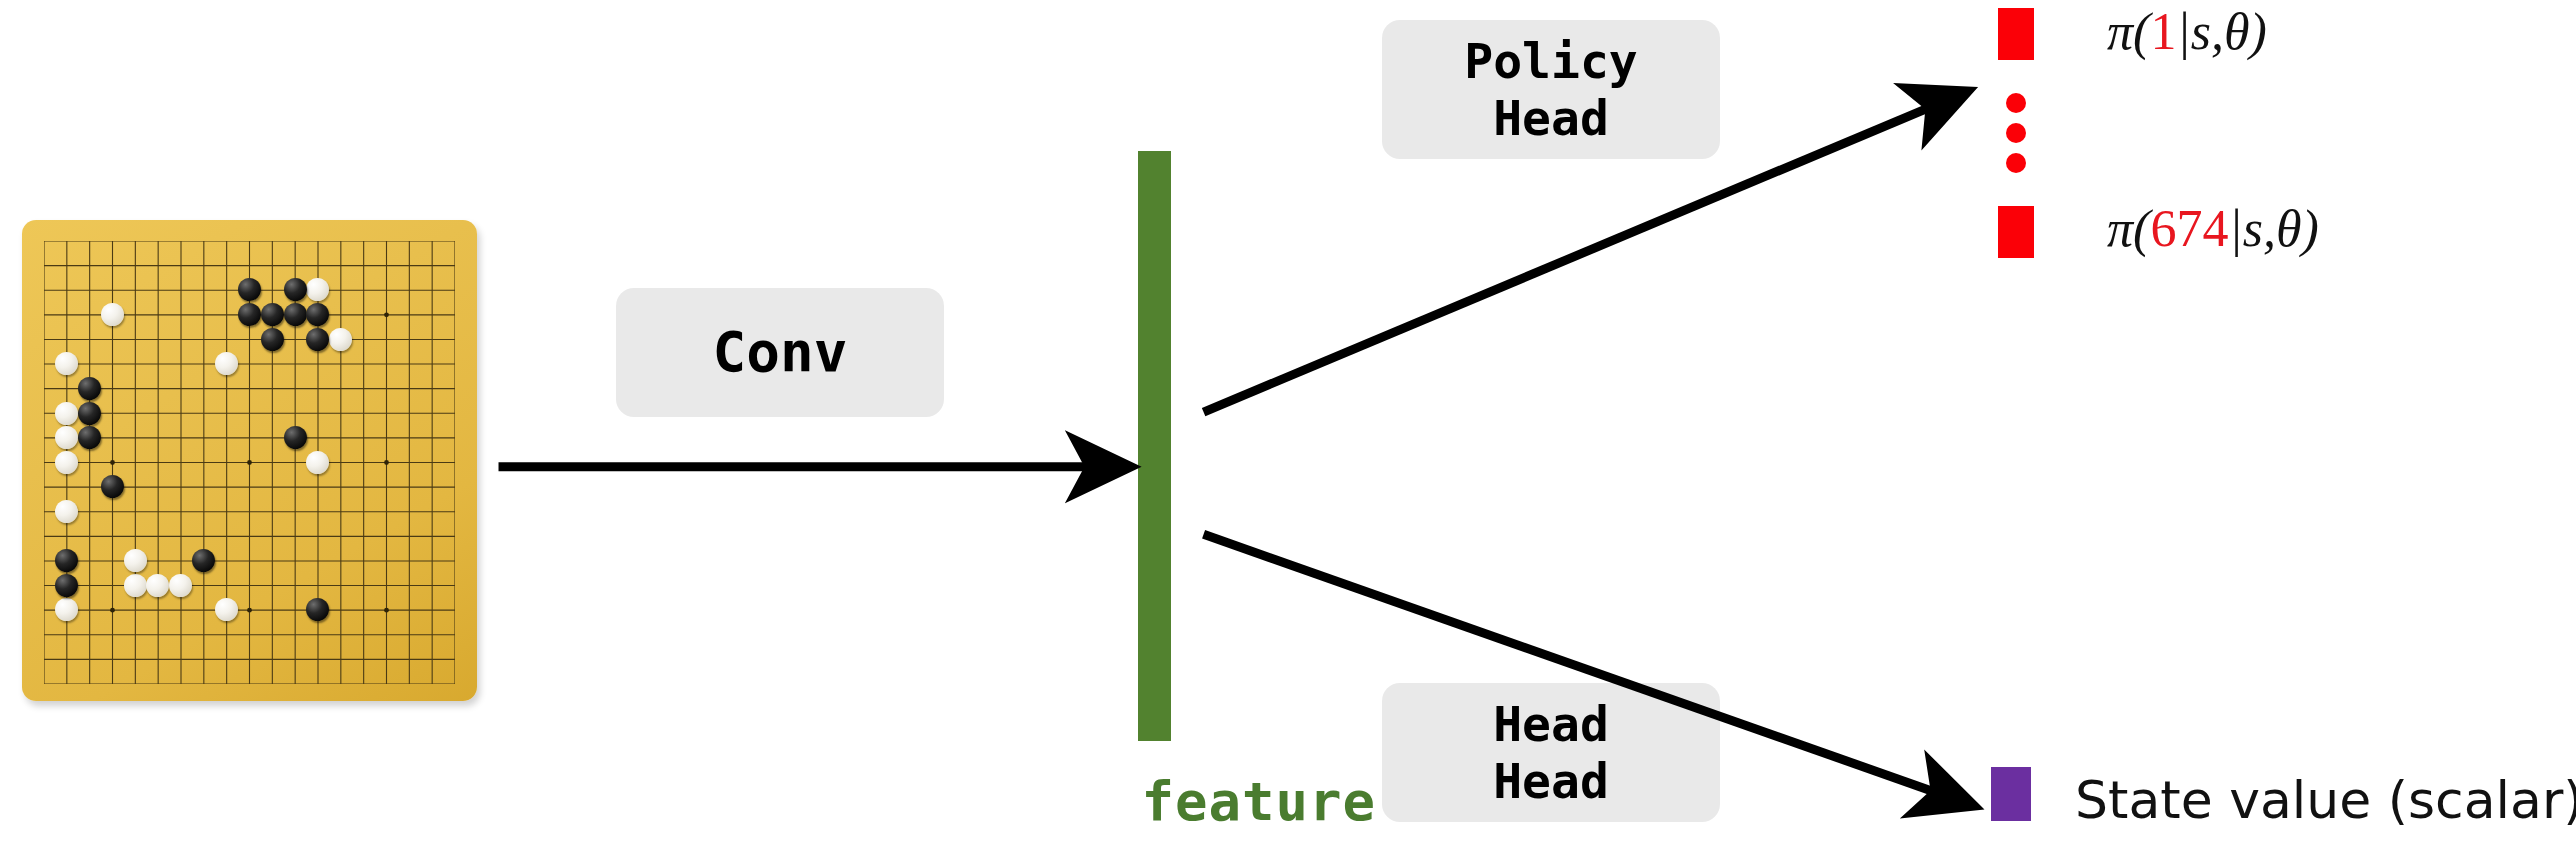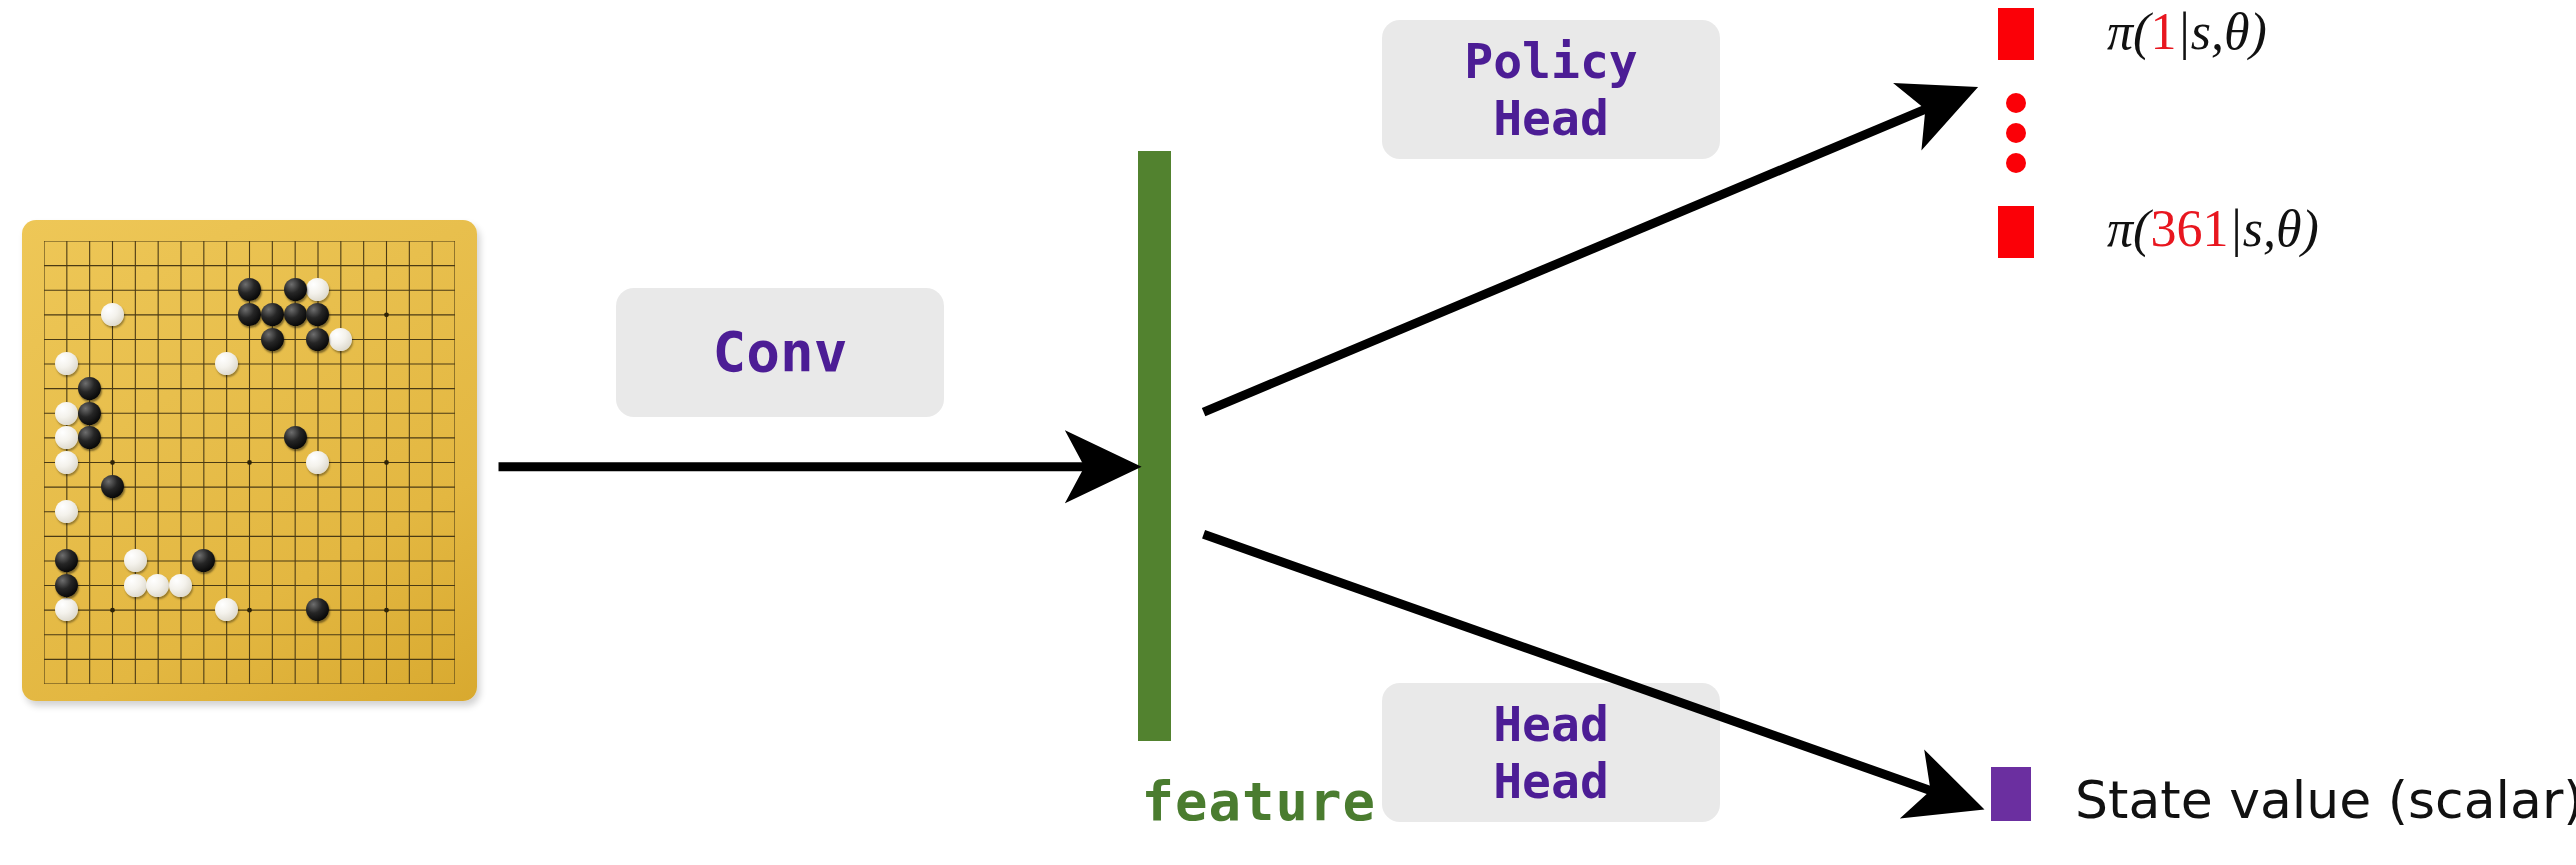--- a/index.html
+++ b/index.html
@@ -31,21 +31,21 @@
                  font-size:54px;line-height:1;}
 
   
   #feature-bar{position:absolute;left:1138px;top:151px;width:33px;height:590px;
                background:#52822f;}
 
   
   .opbox{position:absolute;background:#e9e9e9;border-radius:18px;
          display:flex;flex-direction:column;align-items:center;justify-content:center;
          font-family:"DejaVu Sans Mono","Liberation Mono",monospace;
-         font-weight:700;color:#4c1d95;line-height:1.18;}
+         font-weight:700;color:#000000;line-height:1.18;}
   #conv-box{left:616px;top:288px;width:328px;height:129px;font-size:56px;}
   #policy-box{left:1382px;top:20px;width:338px;height:139px;font-size:48px;}
   #value-box{left:1382px;top:683px;width:338px;height:139px;font-size:48px;}
 
   
   #arrows{position:absolute;left:0;top:0;width:2576px;height:866px;pointer-events:none;}
 
   
   .swatch{position:absolute;}
   #pi1-swatch{left:1998px;top:8px;width:36px;height:52px;background:#fb0007;}
@@ -192,20 +192,20 @@
   <div class="mathlabel" id="pi1-label">
     <span class="pi-sym">π</span><span>(</span><span class="red">1</span><span>|</span><span>s,</span><span>θ</span><span>)</span>
   </div>
 
   <div class="vdot" id="vdot1"></div>
   <div class="vdot" id="vdot2"></div>
   <div class="vdot" id="vdot3"></div>
 
   <div class="swatch" id="pi361-swatch"></div>
   <div class="mathlabel" id="pi361-label">
-    <span class="pi-sym">π</span><span>(</span><span class="red">361</span><span>|</span><span>s,</span><span>θ</span><span>)</span>
+    <span class="pi-sym">π</span><span>(</span><span class="red">674</span><span>|</span><span>s,</span><span>θ</span><span>)</span>
   </div>
 
   <div class="swatch" id="value-swatch"></div>
   <div id="value-label">State value (scalar)</div>
 
 </div>
 
 
 </body></html>

